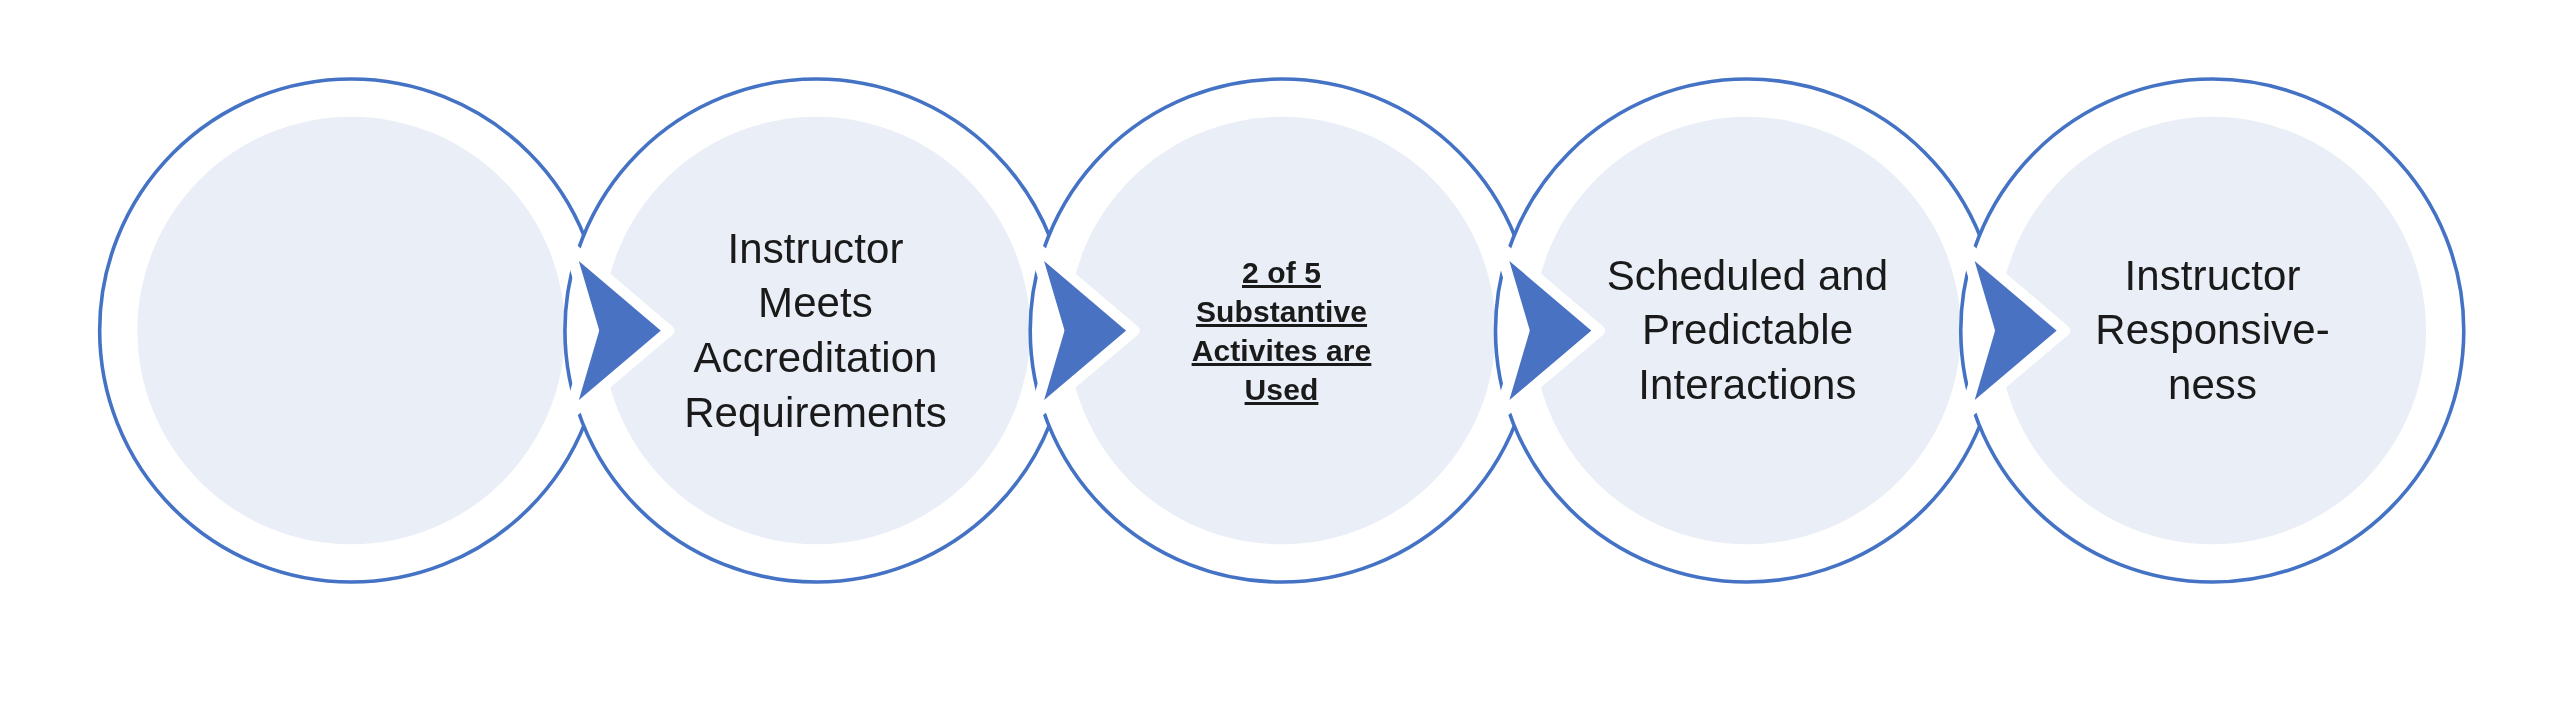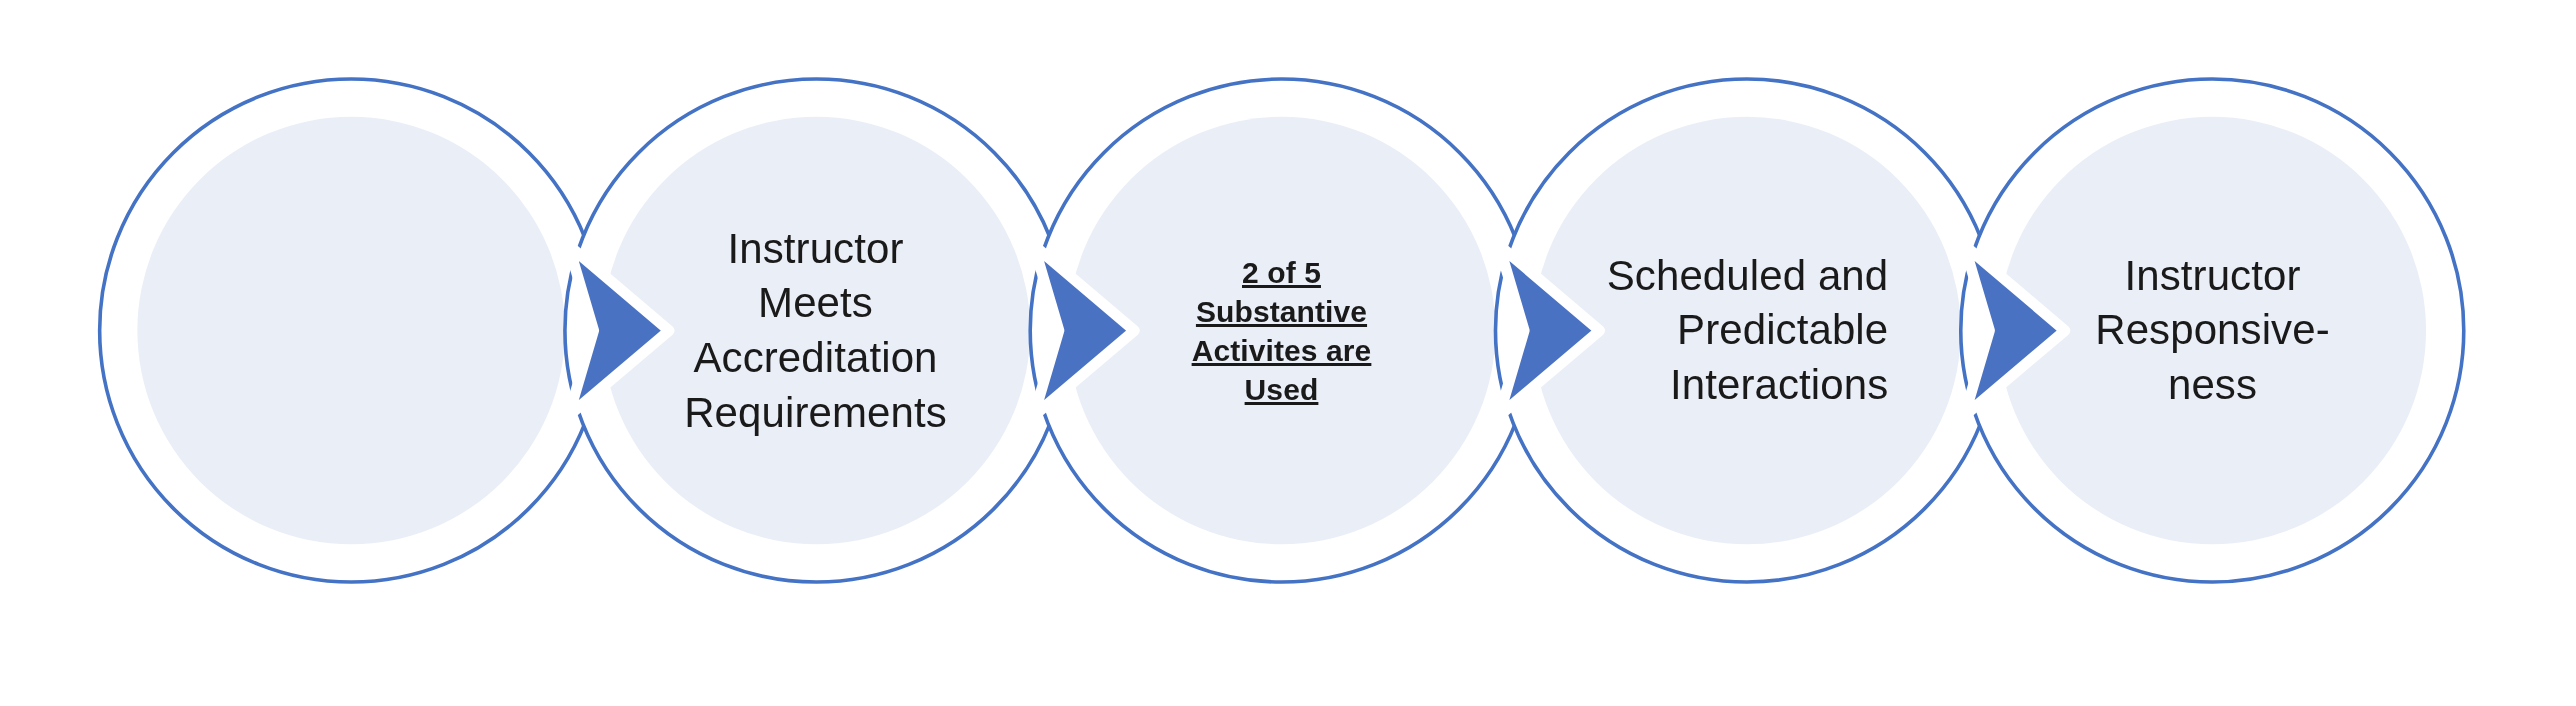--- a/index.html
+++ b/index.html
@@ -97,21 +97,21 @@
   <div class="step-label" style="left:591px; top:196px; width:449px; height:270px;">Instructor
 Meets
 Accreditation
 Requirements</div>
 
   <div class="step-label emphasis" style="left:1057px; top:196px; width:449px; height:270px;">2 of 5
 Substantive
 Activites are
 Used</div>
 
-  <div class="step-label" style="left:1523px; top:209px; width:449px; height:243px;text-align:right;">Scheduled and
+  <div class="step-label" style="left:1523px; top:209px; width:449px; height:243px;">Scheduled and
 Predictable
 Interactions</div>
 
   <div class="step-label" style="left:1988px; top:209px; width:449px; height:243px;">Instructor
 Responsive-
 ness</div>
 
 </div>
 
 

